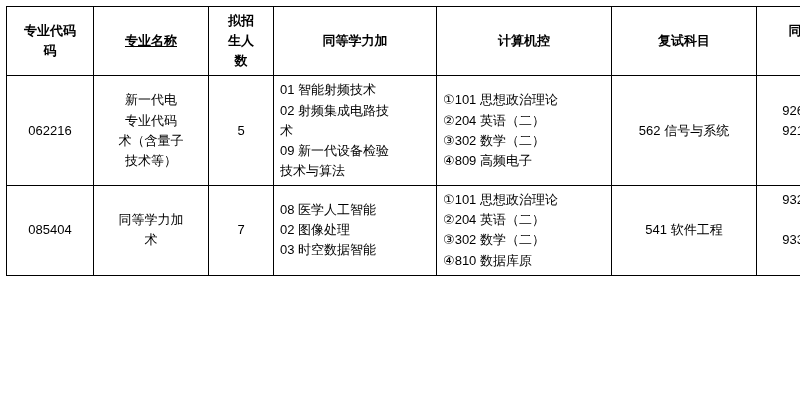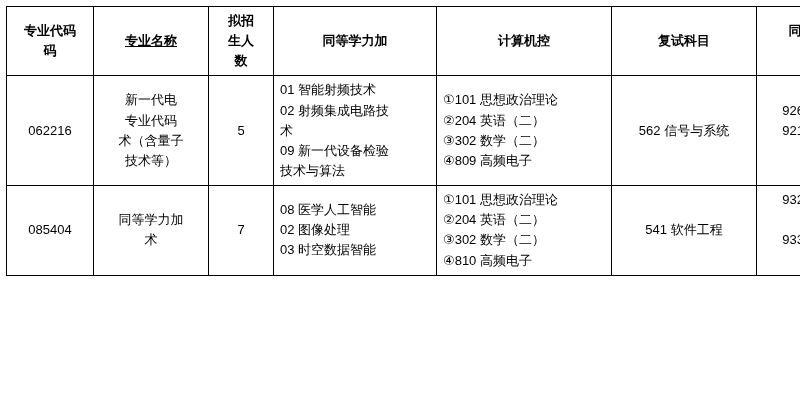--- a/index.html
+++ b/index.html
@@ -148,21 +148,21 @@
             <span class="line">08 医学人工智能</span>
             <span class="line">02 图像处理</span>
             <span class="line">03 时空数据智能</span>
           </span>
         </td>
         <td class="cellpad">
           <span class="lines">
             <span class="line">①101 思想政治理论</span>
             <span class="line">②204 英语（二）</span>
             <span class="line">③302 数学（二）</span>
-            <span class="line">④810 高频电子</span>
+            <span class="line">④810 数据库原</span>
           </span>
         </td>
         <td class="center">
           <span class="lines">
             <span class="line">541 软件工程</span>
           </span>
         </td>
         <td class="center">
           <span class="lines">
             <span class="line">932 计算机控</span>

